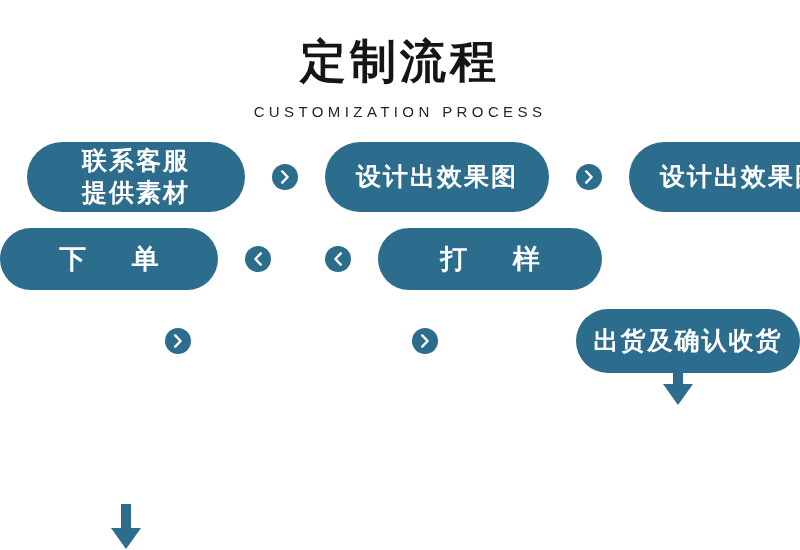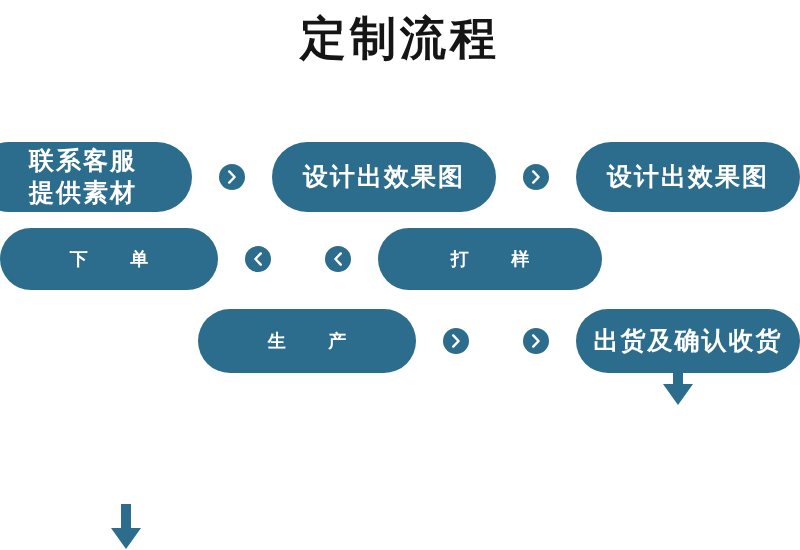--- a/index.html
+++ b/index.html
@@ -13,20 +13,21 @@
     font-family: "Liberation Sans", "DejaVu Sans", sans-serif;
     overflow: hidden;
     position: relative;
   }
 
   
   .header {
     width: 100%;
     padding-top: 14px;
     text-align: center;
+    margin-top: 23px;
   }
   .title {
     font-family: "DejaVu Sans", "Liberation Sans", sans-serif;
     font-size: 46px;
     font-weight: bold;
     color: #151515;
     letter-spacing: 4px;
     line-height: 1.08;
     margin: 0;
     white-space: nowrap;
@@ -44,21 +45,21 @@
   
   .flow {
     position: absolute;
     left: 0;
     top: 136px;
     width: 800px;
   }
   .row {
     display: flex;
     align-items: center;
-    justify-content: flex-end;
+    justify-content: space-between;
     position: relative;
     height: 82px;
   }
   .row.rtl { flex-direction: row-reverse; justify-content: flex-end; }
 
   .pill {
     background: #2C6C8C;
     color: #ffffff;
     border-radius: 999px;
     display: flex;
@@ -78,21 +79,21 @@
   }
   .pill.wide { width: 218px; }
   .pill.w2  { width: 224px; }
   .pill.w3  { width: 224px; }
 
   .r1 .pill { height: 70px; }
   .r2 .pill { height: 62px; }
   .r3 .pill { height: 64px; }
 
   .r2 .pill-text.spaced,
-  .r3 .pill-text.spaced { letter-spacing: 18px; text-indent: 18px; font-size: 18px; }
+  .r3 .pill-text.spaced { letter-spacing: 18px; text-indent: 18px; font-size: 27px; }
 
   
   .chev {
     width: 26px;
     height: 26px;
     border-radius: 50%;
     background: #2C6C8C;
     display: flex;
     align-items: center;
     justify-content: center;
@@ -110,20 +111,21 @@
   }
   .arrow-down svg { display: block; }
   .arrow-right-col { left: 661px; top: 224px; }
   .arrow-left-col  { left: 109px; top: 368px; }
 </style>
 </head>
 <body>
 
 <div class="header">
   <h1 class="title">定制流程</h1>
+  <p class="subtitle">CUSTOMIZATION PROCESS</p>
 </div>
 
 <div class="flow">
 
   <div class="row r1">
     <div class="gap"></div>
     <div class="pill wide">
       <span class="pill-text">联系客服
 提供素材</span>
     </div>
@@ -168,23 +170,20 @@
       </svg>
     </div>
     <div class="gap"></div>
     <div class="pill wide">
       <span class="pill-text spaced">下 单</span>
     </div>
   </div>
 
   <div class="row r3">
     <div class="gap"></div>
-    <div class="pill wide">
-      <span class="pill-text spaced">生 产</span>
-    </div>
     <div class="gap"></div>
     <div class="chev">
       <svg width="12" height="14" viewBox="0 0 12 14" aria-hidden="true">
         <path d="M3.2 1.4 L8.6 7 L3.2 12.6" fill="none" stroke="#ffffff" stroke-width="2.4" stroke-linecap="round" stroke-linejoin="round"></path>
       </svg>
     </div>
     <div class="gap"></div>
     <div class="gap"></div>
     <div class="chev">
       <svg width="12" height="14" viewBox="0 0 12 14" aria-hidden="true">

